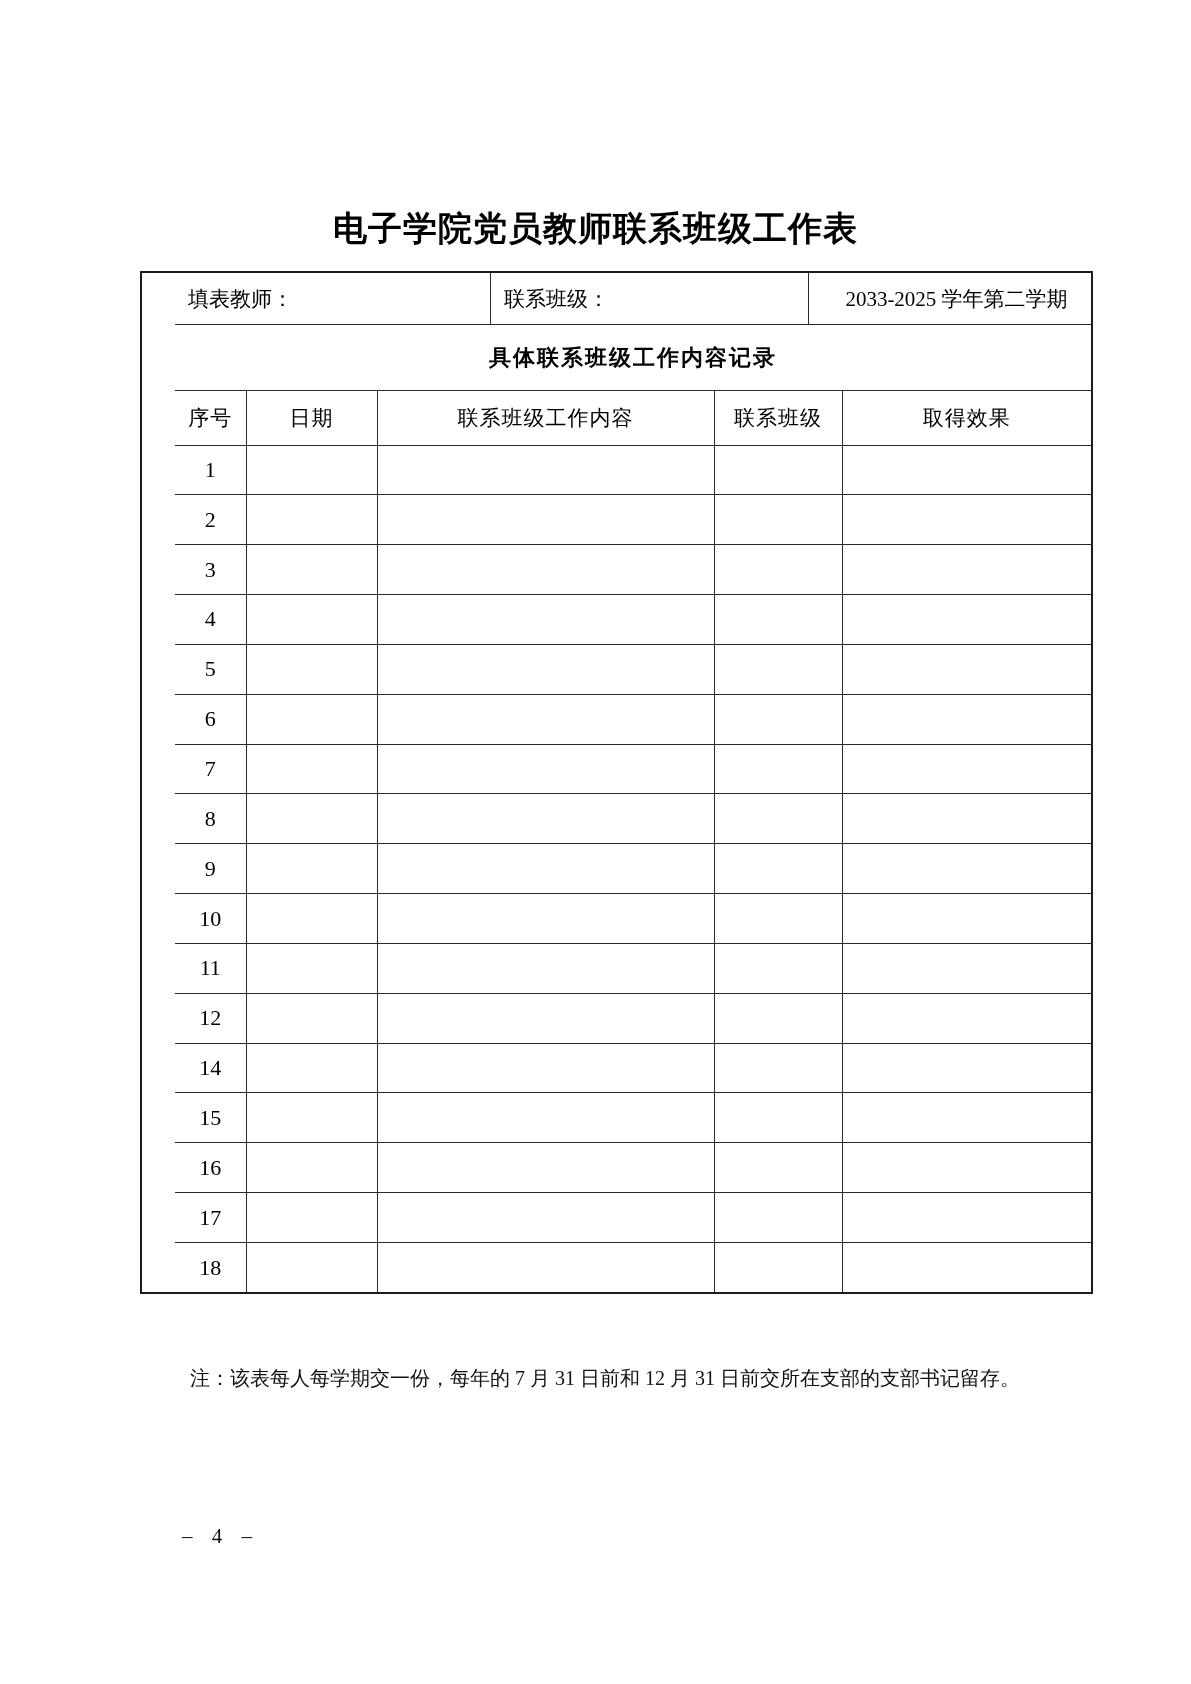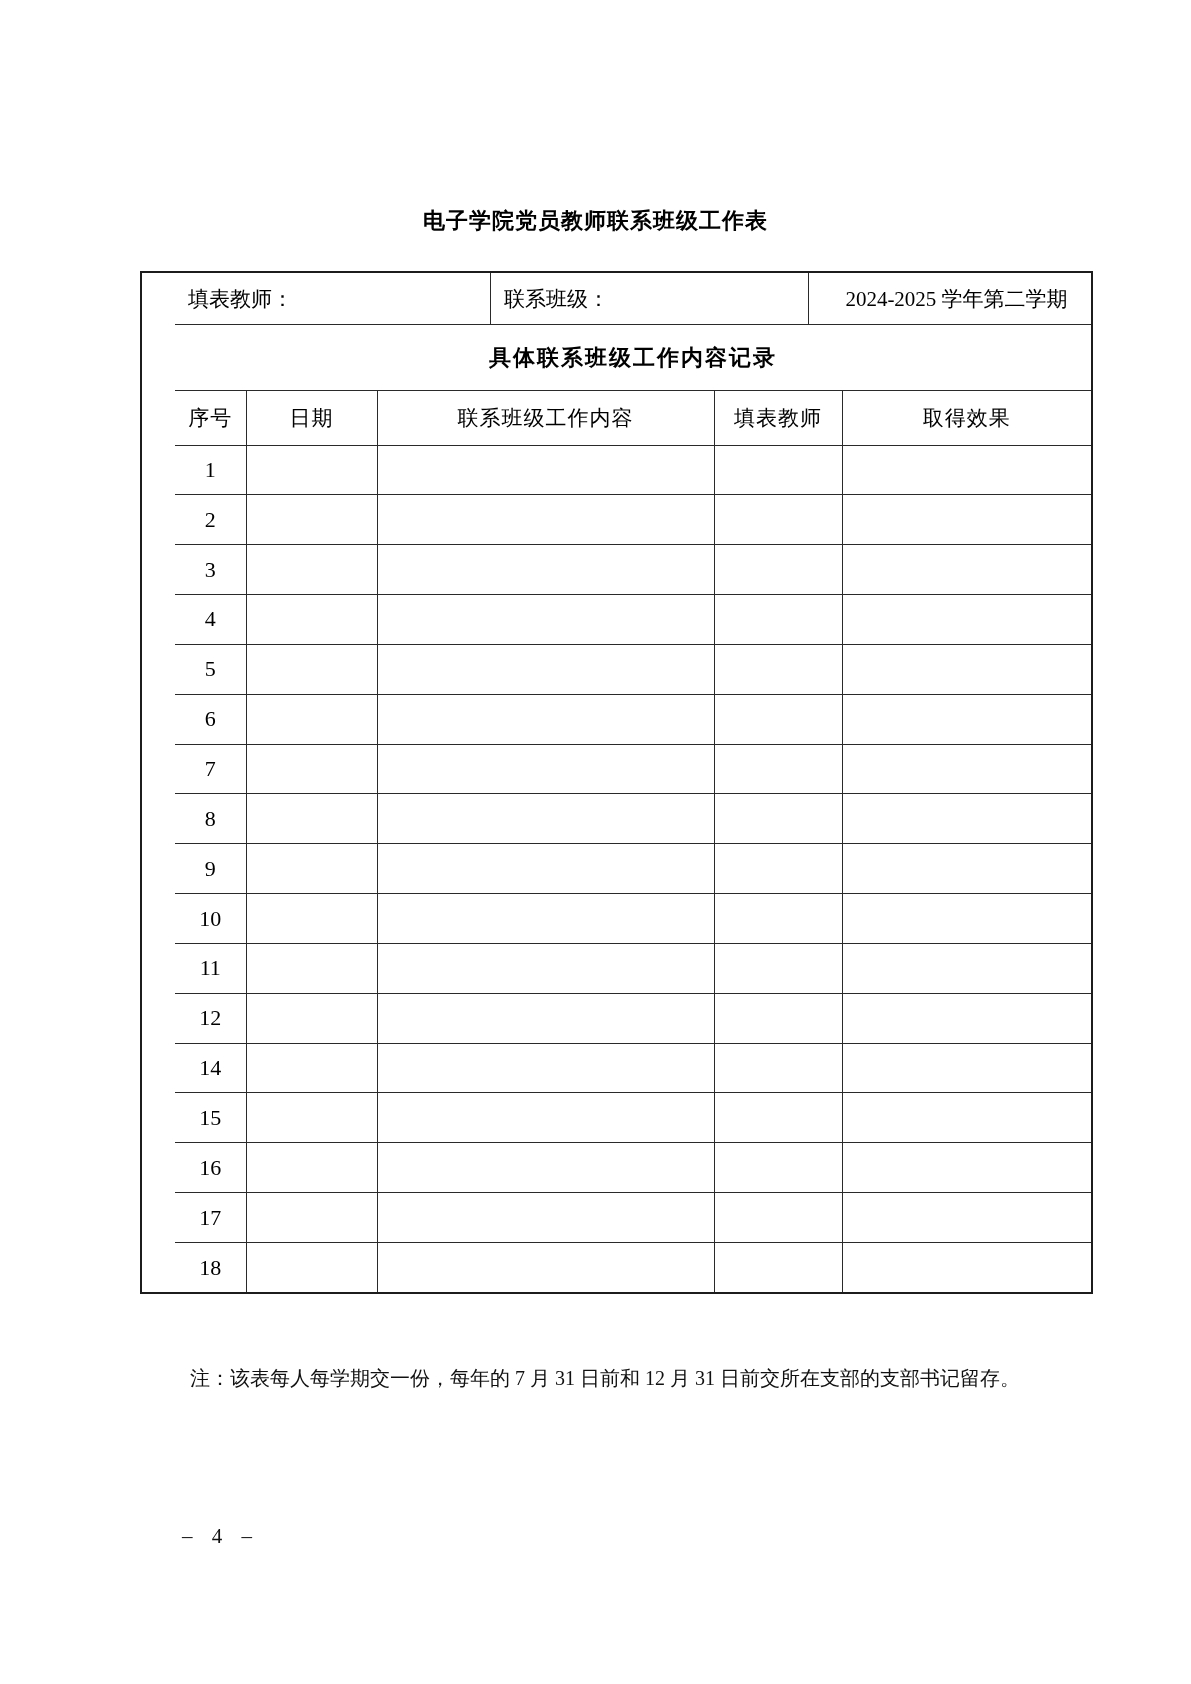--- a/index.html
+++ b/index.html
@@ -16,21 +16,21 @@
     overflow: hidden;
   }
   .doc-title {
     position: absolute;
     top: 206px;
     left: 0;
     width: 1191px;
     text-align: center;
     font-family: "Liberation Sans", "DejaVu Sans", sans-serif;
     font-weight: 700;
-    font-size: 22px;
+    font-size: 34px;
     letter-spacing: 1px;
     color: #000000;
   }
   .form-table {
     position: absolute;
     left: 140px;
     top: 271px;
     width: 953px;
     border: 2px solid #1c1c1c;
     background: #ffffff;
@@ -124,42 +124,42 @@
     <div class="row-a">
       <div class="cell cell-teacher">
         <span>填表教师：</span>
         <span class="fill-space"></span>
       </div>
       <div class="cell cell-class">
         <span>联系班级：</span>
         <span class="fill-space"></span>
       </div>
       <div class="cell cell-semester">
-        <span>2024-2025 学年第二学期</span>
+        <span>2033-2025 学年第二学期</span>
       </div>
     </div>
 
     <div class="row-b">
       <span>具体联系班级工作内容记录</span>
     </div>
 
     <table class="grid">
       <colgroup>
         <col class="c-index">
         <col class="c-date">
         <col class="c-content">
         <col class="c-participants">
         <col class="c-result">
       </colgroup>
       <thead>
         <tr>
           <th>序号</th>
           <th>日期</th>
           <th>联系班级工作内容</th>
-          <th>填表教师</th>
+          <th>联系班级</th>
           <th>取得效果</th>
         </tr>
       </thead>
       <tbody>
           <tr>
             <td>1</td>
             <td></td>
             <td></td>
             <td></td>
             <td></td>

